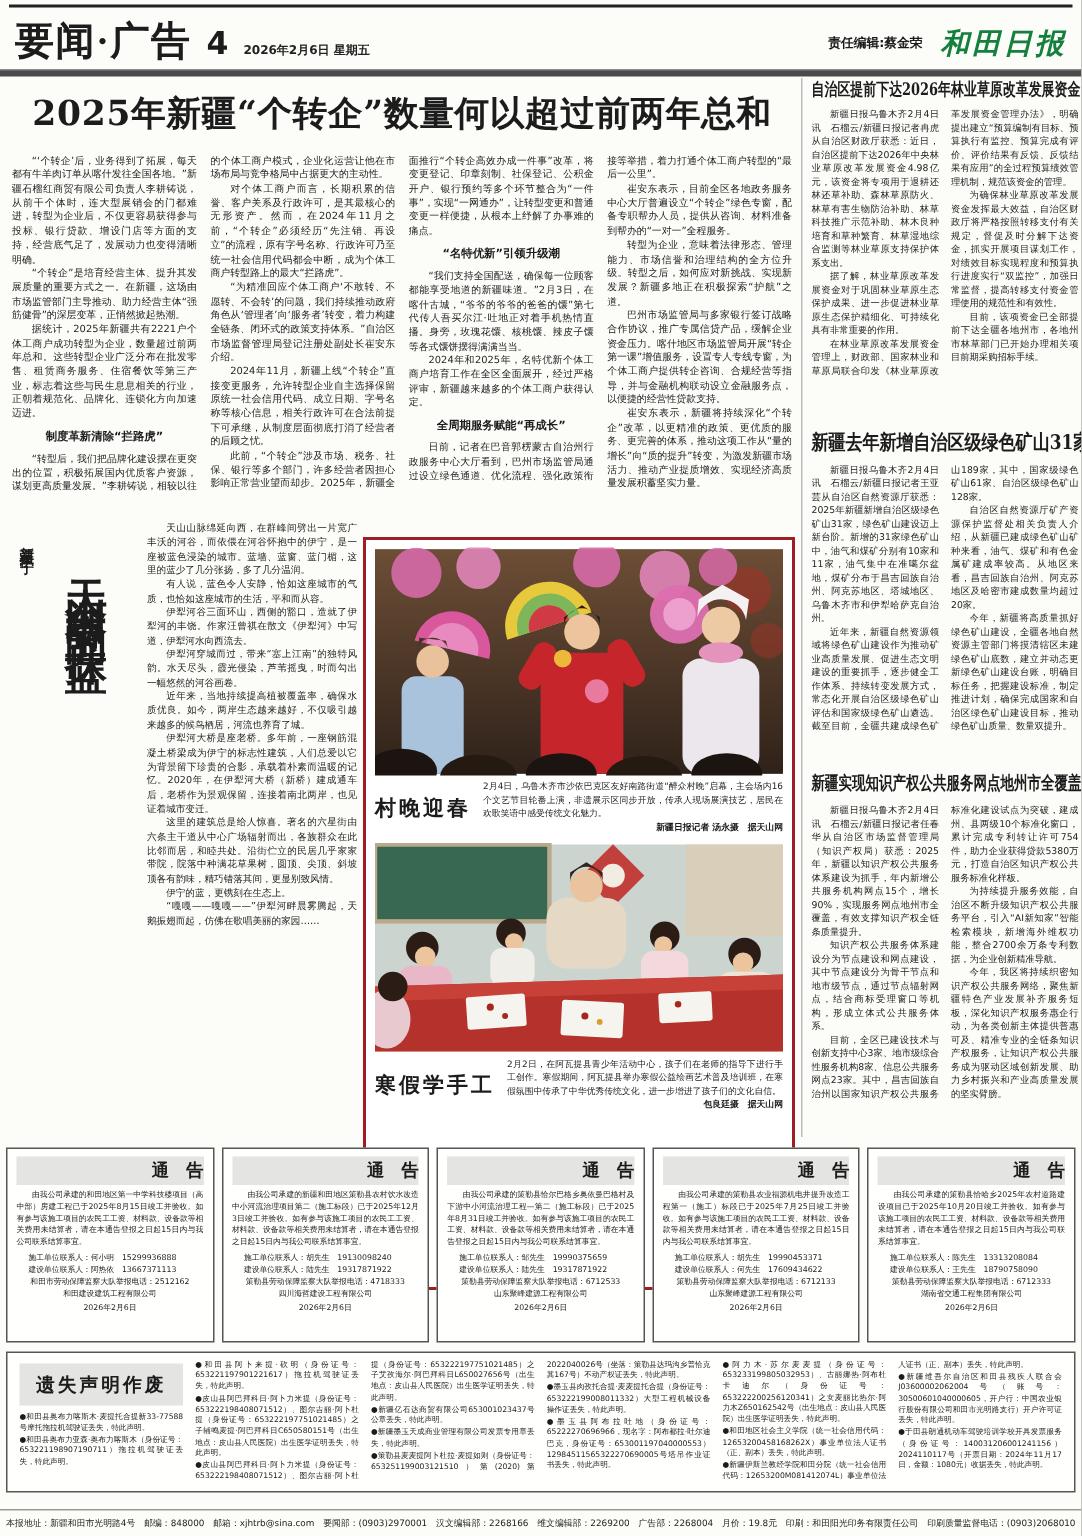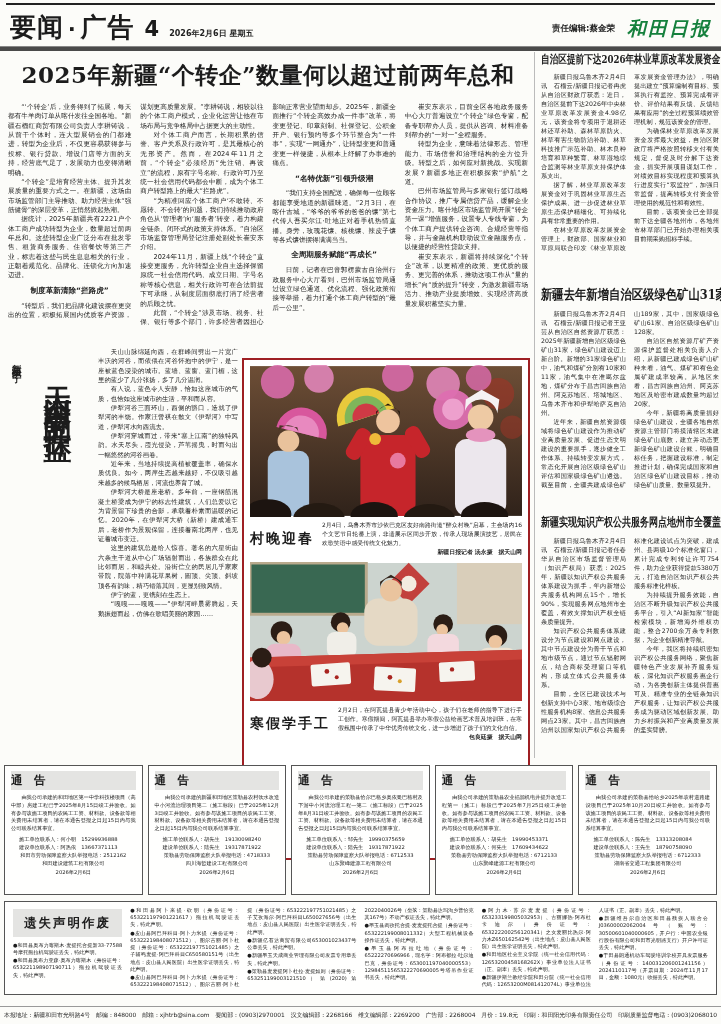--- a/index.html
+++ b/index.html
@@ -2,21 +2,21 @@
 <html><head>
 <meta charset="utf-8">
 <style>
 *{margin:0;padding:0;box-sizing:border-box;}
 html,body{background:#9a9a9a;}
 .page{position:relative;width:721px;height:1024px;margin:0 auto;background:#fcfcf9;font-family:"DejaVu Sans",sans-serif;color:#1c1c1c;overflow:hidden;}
 .topline{position:absolute;top:3px;left:6px;right:6px;border-top:2px solid #222;}
 
 .hdr{position:absolute;top:6px;left:10px;right:10px;height:38px;}
 .hdr-left{display:flex;align-items:baseline;gap:10px;padding-top:4px;}
-.sec{font-size:26px;font-weight:900;font-family:Liberation Mono, monospace;letter-spacing:1px;}
+.sec{font-size:26px;font-weight:900;font-family:Liberation Serif, serif;letter-spacing:1px;}
 .pgnum{font-size:21px;font-weight:900;}
 .date{font-size:8px;font-weight:700;color:#222;}
 .hdr-right{position:absolute;right:0;top:10px;display:flex;align-items:center;gap:12px;}
 .editor{font-size:8.5px;font-weight:700;}
 .masthead{font-size:19px;color:#15803d;font-weight:900;font-family:"DejaVu Serif",serif;font-style:italic;letter-spacing:2px;}
 .rule{position:absolute;top:46px;left:0;right:0;height:5px;background:#4a4a4a;border-top:1px solid #888;}
 
 .headline{position:absolute;top:60px;left:6px;width:524px;text-align:center;font-size:23px;font-weight:900;font-family:"DejaVu Serif",serif;letter-spacing:0.5px;white-space:nowrap;}
 .lead-cols{position:absolute;top:103px;left:8px;width:520px;height:240px;column-count:4;column-gap:9px;font-size:6.6px;line-height:1.42;text-align:justify;overflow:hidden;}
 .lead-cols p{text-indent:2em;}
@@ -39,21 +39,21 @@
 .ra{position:absolute;left:6px;right:0;}
 .ra-title{font-weight:900;font-family:"DejaVu Serif",serif;white-space:nowrap;transform-origin:left center;margin-bottom:6px;}
 .t1{font-size:11.5px;transform:scaleX(0.75);}
 .t2{font-size:13.5px;transform:scaleX(0.84);}
 .t3{font-size:12px;transform:scaleX(0.75);}
 .ra-body{column-count:2;column-gap:8px;font-size:6.2px;line-height:1.45;text-align:justify;overflow:hidden;}
 .ra-body p{text-indent:2em;}
 
 .notices{position:absolute;top:765px;left:4px;right:4px;display:flex;gap:5px;height:130px;}
 .notice{flex:1;border:1.5px solid #555;background:#fffffe;padding:5px 6px;overflow:hidden;}
-.notice-title{background:#e4e4e2;text-align:left;font-size:11.5px;font-weight:900;font-family:"DejaVu Serif",serif;padding:2px 0;margin-bottom:4px;}
+.notice-title{background:#e4e4e2;text-align:right;font-size:11.5px;font-weight:900;font-family:"DejaVu Serif",serif;padding:2px 0;margin-bottom:4px;}
 .notice-body{font-size:5.2px;line-height:1.5;text-align:justify;text-indent:2em;margin-bottom:2px;}
 .notice-line{font-size:5.2px;line-height:1.55;padding-left:8px;}
 .notice-center{font-size:5.2px;line-height:1.6;text-align:center;}
 
 .lost{position:absolute;top:901px;left:4px;right:4px;height:94px;border:1.5px solid #555;background:#fffffe;padding:5px 8px;column-count:6;column-gap:8px;font-size:5.1px;line-height:1.42;text-align:justify;overflow:hidden;}
 .lost-title{background:#e4e4e2;font-size:12.5px;font-weight:900;font-family:"DejaVu Serif",serif;text-align:center;letter-spacing:2px;padding:5px 0;margin:2px 0 5px;break-inside:avoid;}
 .lost p{margin-bottom:1px;}
 
 .footer{position:absolute;bottom:4px;left:0;right:0;border-top:1px solid #999;padding-top:4px;text-align:center;font-size:5.9px;color:#222;}
 </style>
@@ -83,20 +83,21 @@
     <p>“个转企”是培育经营主体、提升其发展质量的重要方式之一。在新疆，这场由市场监管部门主导推动、助力经营主体“强筋健骨”的深层变革，正悄然掀起热潮。</p>
     <p>据统计，2025年新疆共有2221户个体工商户成功转型为企业，数量超过前两年总和。这些转型企业广泛分布在批发零售、租赁商务服务、住宿餐饮等第三产业，标志着这些与民生息息相关的行业，正朝着规范化、品牌化、连锁化方向加速迈进。</p>
     <h3>制度革新清除“拦路虎”</h3>
     <p>“转型后，我们把品牌化建设摆在更突出的位置，积极拓展国内优质客户资源，谋划更高质量发展。”李耕铸说，相较以往的个体工商户模式，企业化运营让他在市场布局与竞争格局中占据更大的主动性。</p>
     <p>对个体工商户而言，长期积累的信誉、客户关系及行政许可，是其最核心的无形资产。然而，在2024年11月之前，“个转企”必须经历“先注销、再设立”的流程，原有字号名称、行政许可乃至统一社会信用代码都会中断，成为个体工商户转型路上的最大“拦路虎”。</p>
     <p>“为精准回应个体工商户‘不敢转、不愿转、不会转’的问题，我们持续推动政府角色从‘管理者’向‘服务者’转变，着力构建全链条、闭环式的政策支持体系。”自治区市场监督管理局登记注册处副处长崔安东介绍。</p>
     <p>2024年11月，新疆上线“个转企”直接变更服务，允许转型企业自主选择保留原统一社会信用代码、成立日期、字号名称等核心信息，相关行政许可在合法前提下可承继，从制度层面彻底打消了经营者的后顾之忧。</p>
     <p>此前，“个转企”涉及市场、税务、社保、银行等多个部门，许多经营者因担心影响正常营业望而却步。2025年，新疆全面推行“个转企高效办成一件事”改革，将变更登记、印章刻制、社保登记、公积金开户、银行预约等多个环节整合为“一件事”，实现“一网通办”，让转型变更和普通变更一样便捷，从根本上纾解了办事难的痛点。</p>
     <h3>“名特优新”引领升级潮</h3>
     <p>“我们支持全国配送，确保每一位顾客都能享受地道的新疆味道。”2月3日，在喀什古城，“爷爷的爷爷的爸爸的馕”第七代传人吾买尔江·吐地正对着手机热情直播。身旁，玫瑰花馕、核桃馕、辣皮子馕等各式馕饼摆得满满当当。</p>
+    <p>2024年和2025年，名特优新个体工商户培育工作在全区全面展开，经过严格评审，新疆越来越多的个体工商户获得认定。</p>
     <h3>全周期服务赋能“再成长”</h3>
     <p>日前，记者在巴音郭楞蒙古自治州行政服务中心大厅看到，巴州市场监管局通过设立绿色通道、优化流程、强化政策衔接等举措，着力打通个体工商户转型的“最后一公里”。</p>
     <p>崔安东表示，目前全区各地政务服务中心大厅普遍设立“个转企”绿色专窗，配备专职帮办人员，提供从咨询、材料准备到帮办的“一对一”全程服务。</p>
     <p>转型为企业，意味着法律形态、管理能力、市场信誉和治理结构的全方位升级。转型之后，如何应对新挑战、实现新发展？新疆多地正在积极探索“护航”之道。</p>
     <p>巴州市场监管局与多家银行签订战略合作协议，推广专属信贷产品，缓解企业资金压力。喀什地区市场监管局开展“转企第一课”增值服务，设置专人专线专窗，为个体工商户提供转企咨询、合规经营等指导，并与金融机构联动设立金融服务点，以便捷的经营性贷款支持。</p>
     <p>崔安东表示，新疆将持续深化“个转企”改革，以更精准的政策、更优质的服务、更完善的体系，推动这项工作从“量的增长”向“质的提升”转变，为激发新疆市场活力、推动产业提质增效、实现经济高质量发展积蓄坚实力量。</p>
 
   </div>
 
   <div class="ili">

